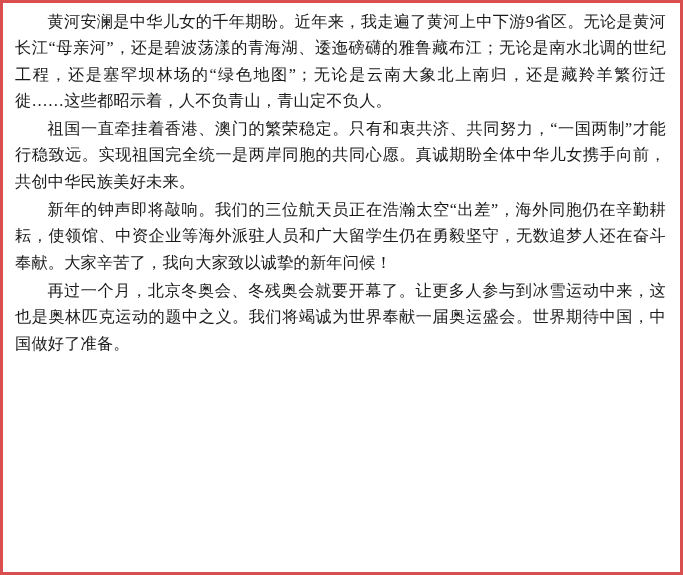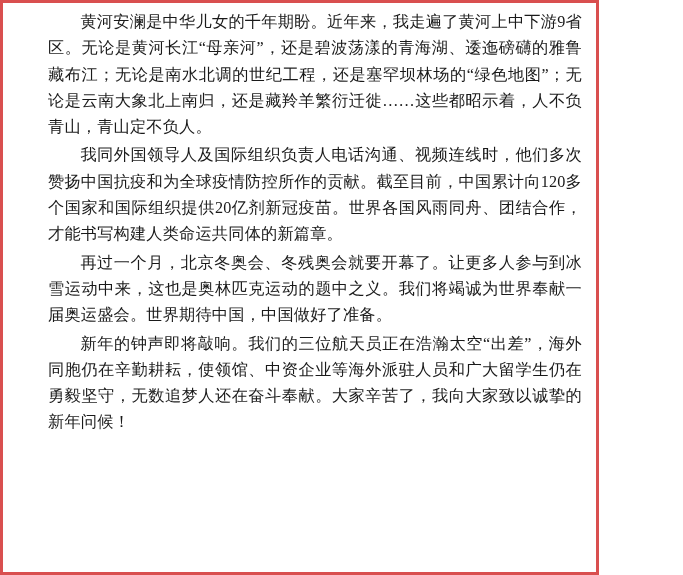--- a/index.html
+++ b/index.html
@@ -7,27 +7,26 @@
     padding: 0;
   }
   body {
     width: 683px;
     height: 575px;
     background: #ffffff;
     font-family: "Liberation Serif", "DejaVu Serif", serif;
   }
   .page {
     position: relative;
-    width: 599px;
+    width: 683px;
     height: 575px;
     box-sizing: border-box;
     border: 3px solid #d94f4f;
     background: #ffffff;
     overflow: hidden;
-    padding-left: 33px;
   }
   .inner {
     box-sizing: border-box;
     width: 100%;
     height: 100%;
     padding: 6px 14px 4px 12px;
     background: #ffffff;
   }
   .para {
     margin: 0 0 2px 0;
@@ -43,18 +42,18 @@
   .para.first {
     text-indent: 2em;
   }
 </style>
 </head>
 <body>
 
 <div class="page">
   <div class="inner">
     <p class="para first">黄河安澜是中华儿女的千年期盼。近年来，我走遍了黄河上中下游9省区。无论是黄河长江“母亲河”，还是碧波荡漾的青海湖、逶迤磅礴的雅鲁藏布江；无论是南水北调的世纪工程，还是塞罕坝林场的“绿色地图”；无论是云南大象北上南归，还是藏羚羊繁衍迁徙……这些都昭示着，人不负青山，青山定不负人。</p>
-    <p class="para">我同外国领导人及国际组织负责人电话沟通、视频连线时，他们多次赞扬中国抗疫和为全球疫情防控所作的贡献。截至目前，中国累计向120多个国家和国际组织提供20亿剂新冠疫苗。世界各国风雨同舟、团结合作，才能书写构建人类命运共同体的新篇章。</p>
+    <p class="para">祖国一直牵挂着香港、澳门的繁荣稳定。只有和衷共济、共同努力，“一国两制”才能行稳致远。实现祖国完全统一是两岸同胞的共同心愿。真诚期盼全体中华儿女携手向前，共创中华民族美好未来。</p>
+    <p class="para">新年的钟声即将敲响。我们的三位航天员正在浩瀚太空“出差”，海外同胞仍在辛勤耕耘，使领馆、中资企业等海外派驻人员和广大留学生仍在勇毅坚守，无数追梦人还在奋斗奉献。大家辛苦了，我向大家致以诚挚的新年问候！</p>
     <p class="para">再过一个月，北京冬奥会、冬残奥会就要开幕了。让更多人参与到冰雪运动中来，这也是奥林匹克运动的题中之义。我们将竭诚为世界奉献一届奥运盛会。世界期待中国，中国做好了准备。</p>
-    <p class="para">新年的钟声即将敲响。我们的三位航天员正在浩瀚太空“出差”，海外同胞仍在辛勤耕耘，使领馆、中资企业等海外派驻人员和广大留学生仍在勇毅坚守，无数追梦人还在奋斗奉献。大家辛苦了，我向大家致以诚挚的新年问候！</p>
 
   </div>
 </div>
 
 </body></html>

